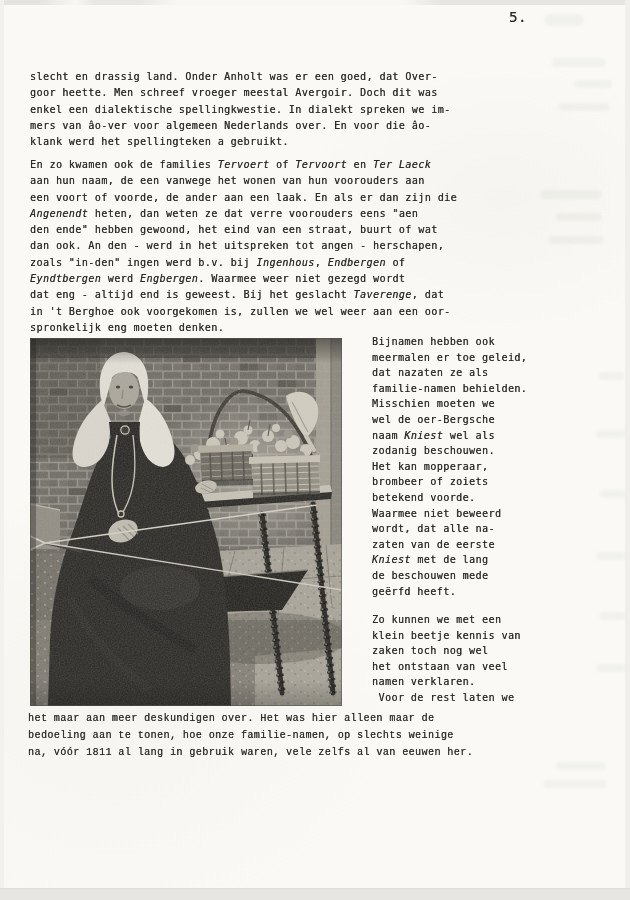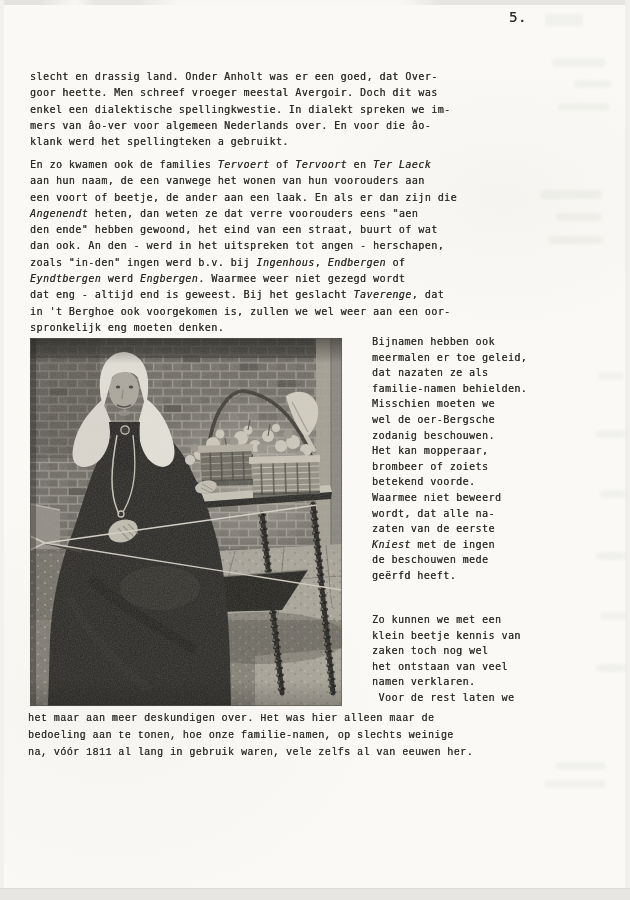--- a/index.html
+++ b/index.html
@@ -40,21 +40,21 @@
   <div class="para p1">
       <div class="tline"><span>slecht en drassig land. Onder Anholt was er een goed, dat Over-</span></div>
       <div class="tline"><span>goor heette. Men schreef vroeger meestal Avergoir. Doch dit was</span></div>
       <div class="tline"><span>enkel een dialektische spellingkwestie. In dialekt spreken we im-</span></div>
       <div class="tline"><span>mers van âo-ver voor algemeen Nederlands over. En voor die âo-</span></div>
       <div class="tline"><span>klank werd het spellingteken a gebruikt.</span></div>
     </div>
   <div class="para p2">
       <div class="tline"><span>En zo kwamen ook de families </span><span class="it">Tervoert</span><span> of </span><span class="it">Tervoort</span><span> en </span><span class="it">Ter Laeck</span></div>
       <div class="tline"><span>aan hun naam, de een vanwege het wonen van hun voorouders aan</span></div>
-      <div class="tline"><span>een voort of beetje, de ander aan een laak. En als er dan zijn die</span></div>
+      <div class="tline"><span>een voort of voorde, de ander aan een laak. En als er dan zijn die</span></div>
       <div class="tline"><span class="it">Angenendt</span><span> heten, dan weten ze dat verre voorouders eens "aen</span></div>
       <div class="tline"><span>den ende" hebben gewoond, het eind van een straat, buurt of wat</span></div>
       <div class="tline"><span>dan ook. An den - werd in het uitspreken tot angen - herschapen,</span></div>
       <div class="tline"><span>zoals "in-den" ingen werd b.v. bij </span><span class="it">Ingenhous</span><span>, </span><span class="it">Endbergen</span><span> of</span></div>
       <div class="tline"><span class="it">Eyndtbergen</span><span> werd </span><span class="it">Engbergen</span><span>. Waarmee weer niet gezegd wordt</span></div>
       <div class="tline"><span>dat eng - altijd end is geweest. Bij het geslacht </span><span class="it">Taverenge</span><span>, dat</span></div>
       <div class="tline"><span>in 't Berghoe ook voorgekomen is, zullen we wel weer aan een oor-</span></div>
       <div class="tline"><span>spronkelijk eng moeten denken.</span></div>
     </div>
 
@@ -290,28 +290,29 @@
     </svg>
   </div>
 
   <div class="para rc1">
       <div class="tline"><span>Bijnamen hebben ook</span></div>
       <div class="tline"><span>meermalen er toe geleid,</span></div>
       <div class="tline"><span>dat nazaten ze als</span></div>
       <div class="tline"><span>familie-namen behielden.</span></div>
       <div class="tline"><span>Misschien moeten we</span></div>
       <div class="tline"><span>wel de oer-Bergsche</span></div>
+      <div class="tline"><span>naam </span><span class="it">Kniest</span><span> wel als</span></div>
       <div class="tline"><span>zodanig beschouwen.</span></div>
       <div class="tline"><span>Het kan mopperaar,</span></div>
       <div class="tline"><span>brombeer of zoiets</span></div>
       <div class="tline"><span>betekend voorde.</span></div>
       <div class="tline"><span>Waarmee niet beweerd</span></div>
       <div class="tline"><span>wordt, dat alle na-</span></div>
       <div class="tline"><span>zaten van de eerste</span></div>
-      <div class="tline"><span class="it">Kniest</span><span> met de ingen</span></div>
+      <div class="tline"><span class="it">Kniest</span><span> met de lang</span></div>
       <div class="tline"><span>de beschouwen mede</span></div>
       <div class="tline"><span>geërfd heeft.</span></div>
     </div>
   <div class="para rc2">
       <div class="tline"><span>Zo kunnen we met een</span></div>
       <div class="tline"><span>klein beetje kennis van</span></div>
       <div class="tline"><span>zaken toch nog wel</span></div>
       <div class="tline"><span>het ontstaan van veel</span></div>
       <div class="tline"><span>namen verklaren.</span></div>
       <div class="tline"><span> Voor de rest laten we</span></div>

